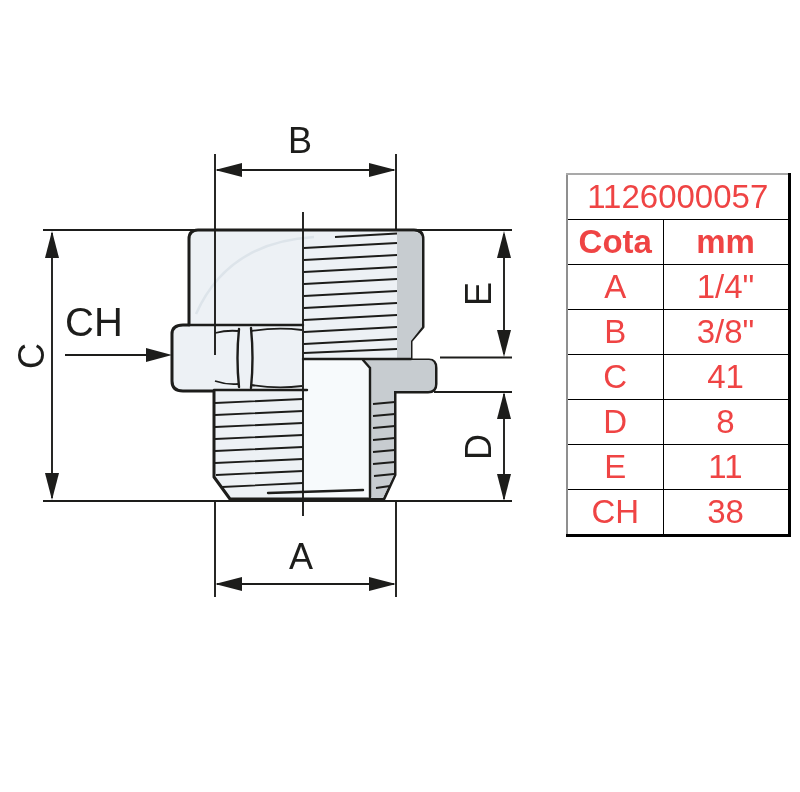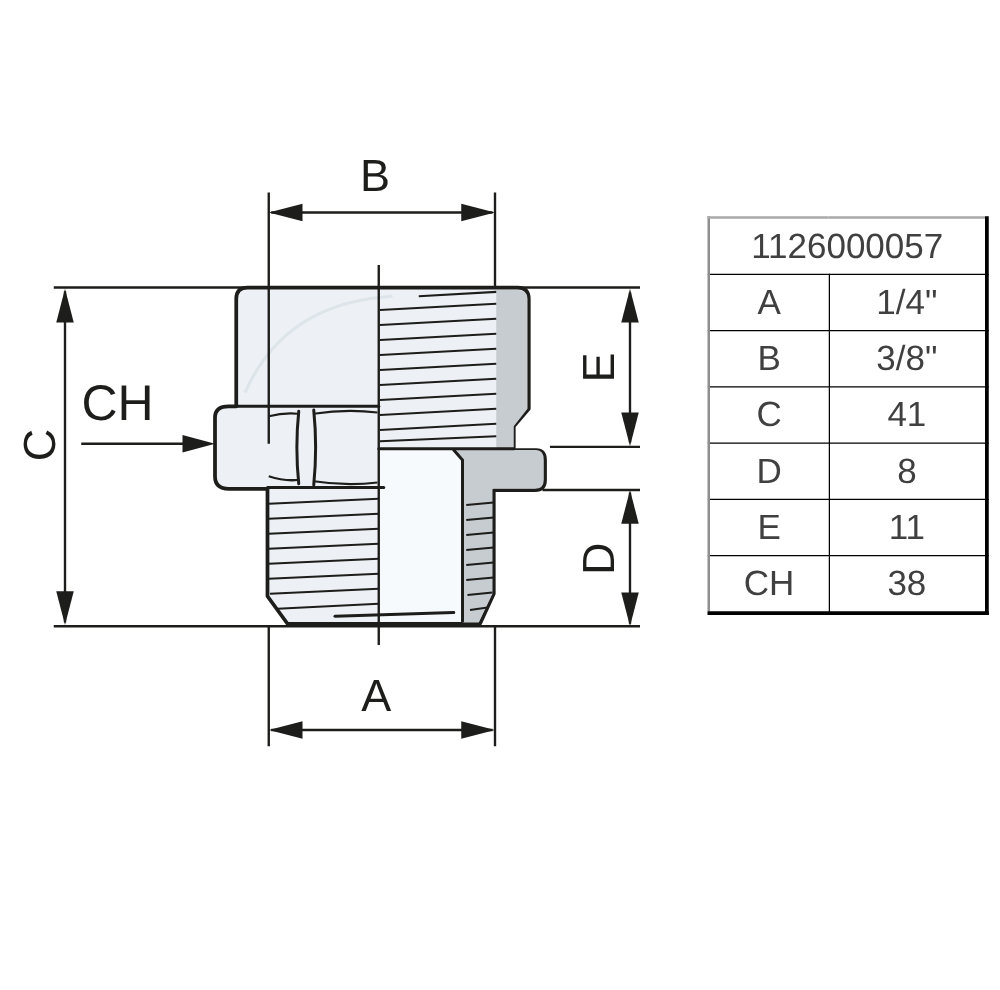--- a/index.html
+++ b/index.html
@@ -19,21 +19,21 @@
   text.dimlabel {
     font-family:"Liberation Sans", sans-serif;
     font-size:36px; fill:#1d1d1b;
   }
   text.chlabel { font-size:40px; }
 
   
   .spec-table { position:absolute; left:566px; top:173px; }
   .spec-table table {
     border-collapse:collapse; table-layout:fixed; width:222px;
-    font-family:"Liberation Sans", sans-serif; font-size:28px; color:#404040;
+    font-family:"Liberation Sans", sans-serif; font-size:33px; color:#ef4444;
     border:3px solid #000; border-top:2px solid #a9a9a9; border-left:2px solid #8f8f8f;
   }
   .spec-table td {
     border:1.8px solid #000; height:44px; text-align:center;
     vertical-align:middle; padding:0; overflow:hidden; white-space:nowrap;
   }
   .spec-table td.hdr { font-weight:bold; }
 </style>
 </head>
 <body>
@@ -140,20 +140,24 @@
     <table>
       <colgroup>
           <col style="width:96px">
           <col style="width:126px">
         </colgroup>
       <tbody>
         <tr>
           <td colspan="2">1126000057</td>
         </tr>
         <tr>
+          <td class="hdr">Cota</td>
+          <td class="hdr">mm</td>
+        </tr>
+        <tr>
           <td>A</td>
           <td>1/4"</td>
         </tr>
         <tr>
           <td>B</td>
           <td>3/8"</td>
         </tr>
         <tr>
           <td>C</td>
           <td>41</td>

